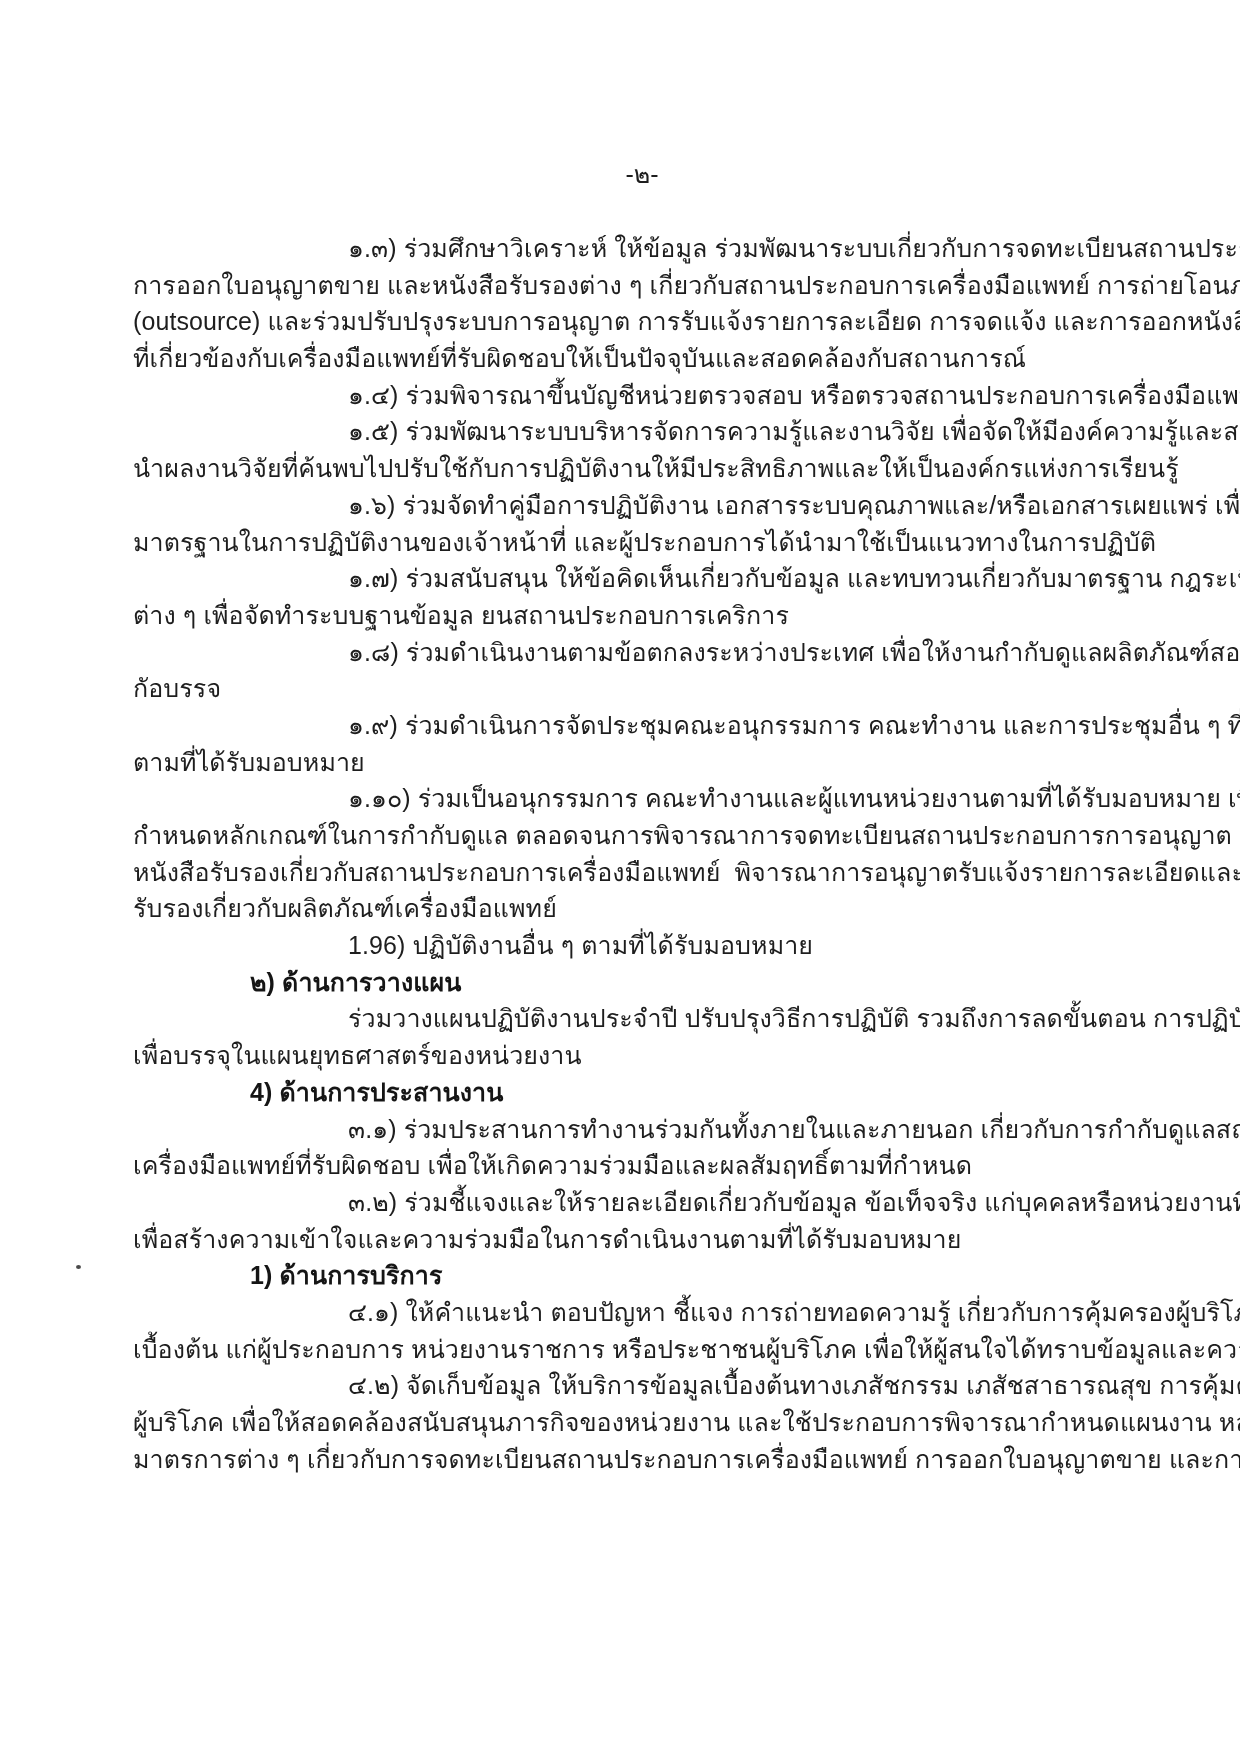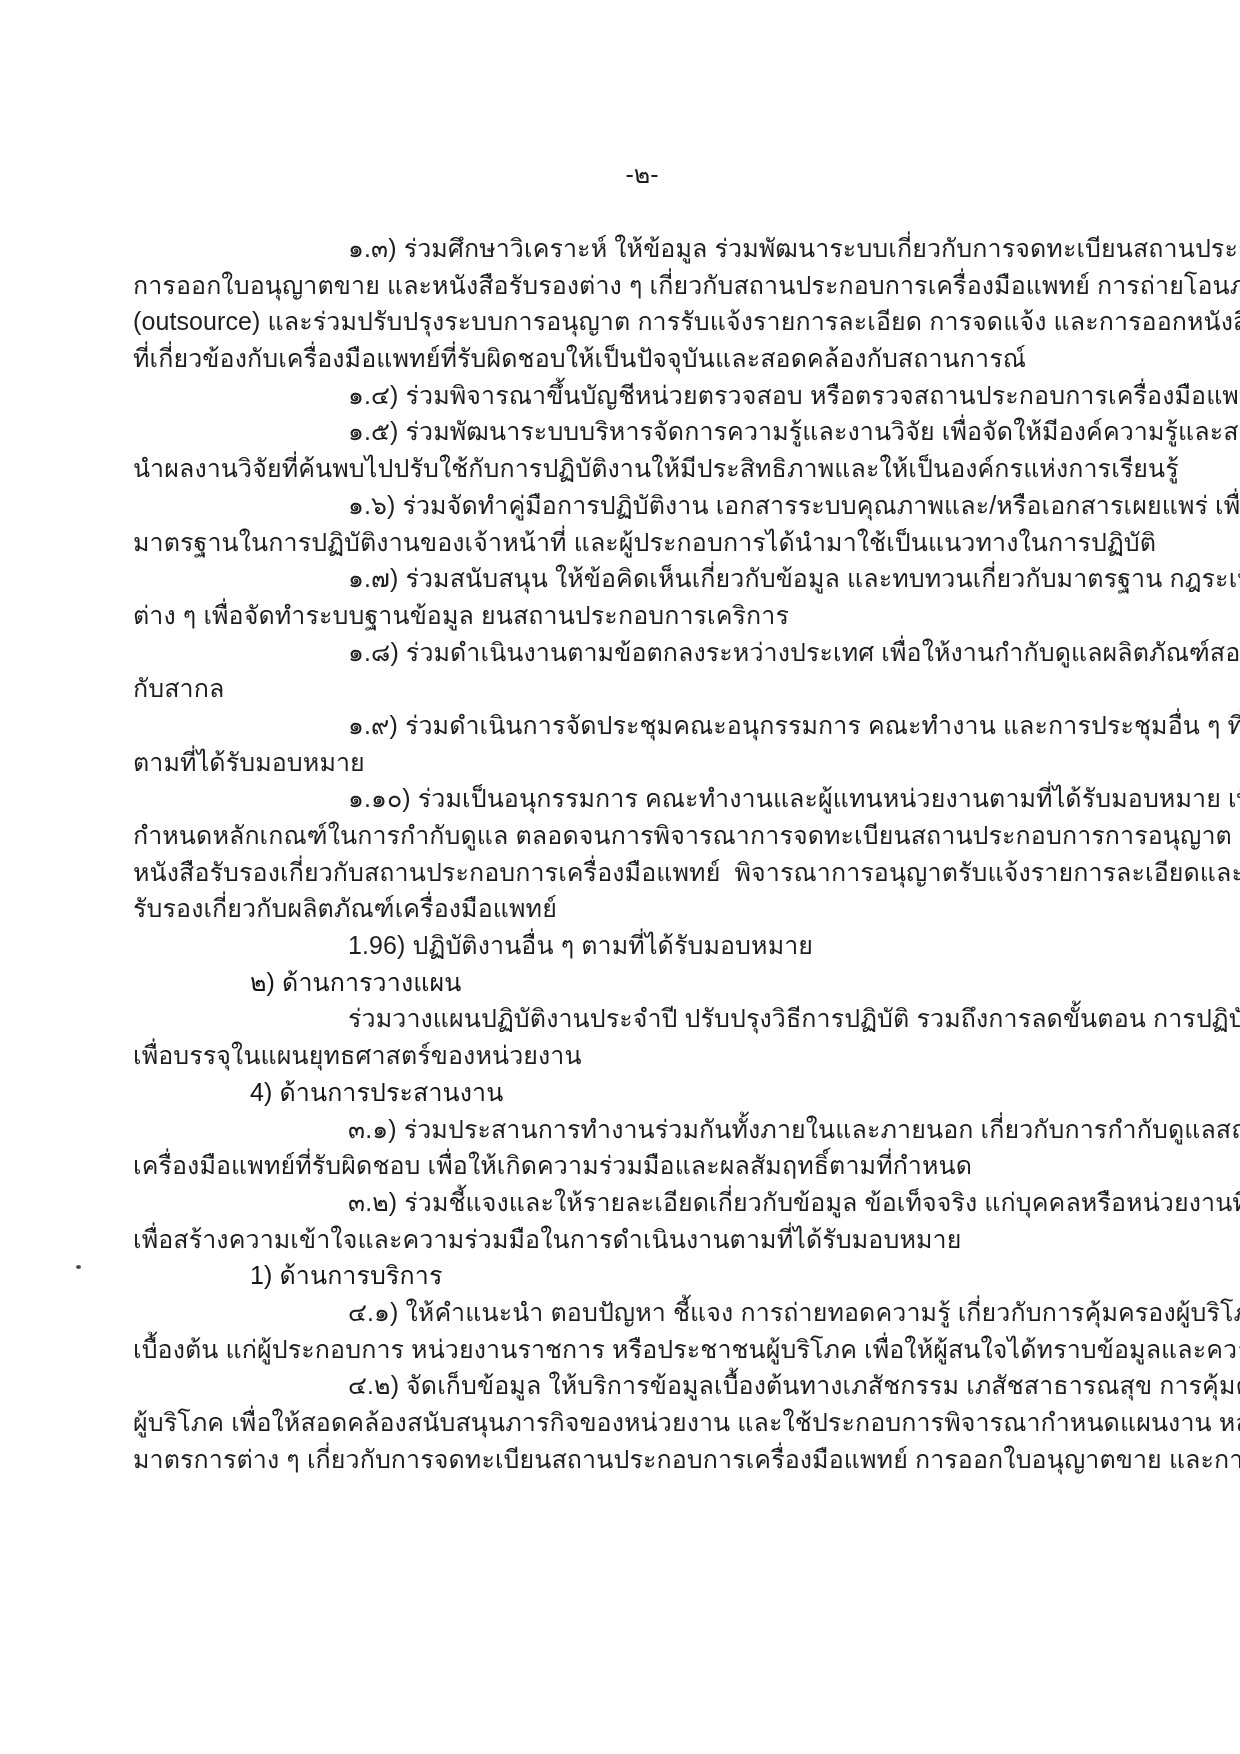--- a/index.html
+++ b/index.html
@@ -35,21 +35,21 @@
   .line {
     white-space: pre;
     height: 36.7px;
     line-height: 36.7px;
     font-size: 25px;
     color: #1e1e1e;
     letter-spacing: 0.1px;
   }
   .line.cont { padding-left: 0; }
   .line.item { padding-left: 215px; }
-  .line.head { padding-left: 117px; font-weight: normal; color: #151515; }
+  .line.head { padding-left: 117px; font-weight: bold; color: #151515; }
   .stray-dot {
     position: absolute;
     left: 76px;
     top: 1265px;
     width: 5px;
     height: 4px;
     background: #4a4a4a;
     border-radius: 50%;
   }
 </style>
@@ -65,21 +65,21 @@
       <div class="line cont">(outsource) และร่วมปรับปรุงระบบการอนุญาต การรับแจ้งรายการละเอียด การจดแจ้ง และการออกหนังสือรับรอง</div>
       <div class="line cont">ที่เกี่ยวข้องกับเครื่องมือแพทย์ที่รับผิดชอบให้เป็นปัจจุบันและสอดคล้องกับสถานการณ์</div>
       <div class="line item">๑.๔) ร่วมพิจารณาขึ้นบัญชีหน่วยตรวจสอบ หรือตรวจสถานประกอบการเครื่องมือแพทย์</div>
       <div class="line item">๑.๕) ร่วมพัฒนาระบบบริหารจัดการความรู้และงานวิจัย เพื่อจัดให้มีองค์ความรู้และสามารถ</div>
       <div class="line cont">นำผลงานวิจัยที่ค้นพบไปปรับใช้กับการปฏิบัติงานให้มีประสิทธิภาพและให้เป็นองค์กรแห่งการเรียนรู้</div>
       <div class="line item">๑.๖) ร่วมจัดทำคู่มือการปฏิบัติงาน เอกสารระบบคุณภาพและ/หรือเอกสารเผยแพร่ เพื่อให้มี</div>
       <div class="line cont">มาตรฐานในการปฏิบัติงานของเจ้าหน้าที่ และผู้ประกอบการได้นำมาใช้เป็นแนวทางในการปฏิบัติ</div>
       <div class="line item">๑.๗) ร่วมสนับสนุน ให้ข้อคิดเห็นเกี่ยวกับข้อมูล และทบทวนเกี่ยวกับมาตรฐาน กฎระเบียบ</div>
       <div class="line cont">ต่าง ๆ เพื่อจัดทำระบบฐานข้อมูล ยนสถานประกอบการเคริการ</div>
       <div class="line item">๑.๘) ร่วมดำเนินงานตามข้อตกลงระหว่างประเทศ เพื่อให้งานกำกับดูแลผลิตภัณฑ์สอดคล้อง</div>
-      <div class="line cont">กับสากล</div>
+      <div class="line cont">กัอบรรจ</div>
       <div class="line item">๑.๙) ร่วมดำเนินการจัดประชุมคณะอนุกรรมการ คณะทำงาน และการประชุมอื่น ๆ ที่เกี่ยวข้อง</div>
       <div class="line cont">ตามที่ได้รับมอบหมาย</div>
       <div class="line item">๑.๑๐) ร่วมเป็นอนุกรรมการ คณะทำงานและผู้แทนหน่วยงานตามที่ได้รับมอบหมาย เพื่อร่วม</div>
       <div class="line cont">กำหนดหลักเกณฑ์ในการกำกับดูแล ตลอดจนการพิจารณาการจดทะเบียนสถานประกอบการการอนุญาต การออก</div>
       <div class="line cont">หนังสือรับรองเกี่ยวกับสถานประกอบการเครื่องมือแพทย์  พิจารณาการอนุญาตรับแจ้งรายการละเอียดและออกหนังสือ</div>
       <div class="line cont">รับรองเกี่ยวกับผลิตภัณฑ์เครื่องมือแพทย์</div>
       <div class="line item">1.96) ปฏิบัติงานอื่น ๆ ตามที่ได้รับมอบหมาย</div>
       <div class="line head">๒) ด้านการวางแผน</div>
       <div class="line item">ร่วมวางแผนปฏิบัติงานประจำปี ปรับปรุงวิธีการปฏิบัติ รวมถึงการลดขั้นตอน การปฏิบัติงาน</div>
       <div class="line cont">เพื่อบรรจุในแผนยุทธศาสตร์ของหน่วยงาน</div>

